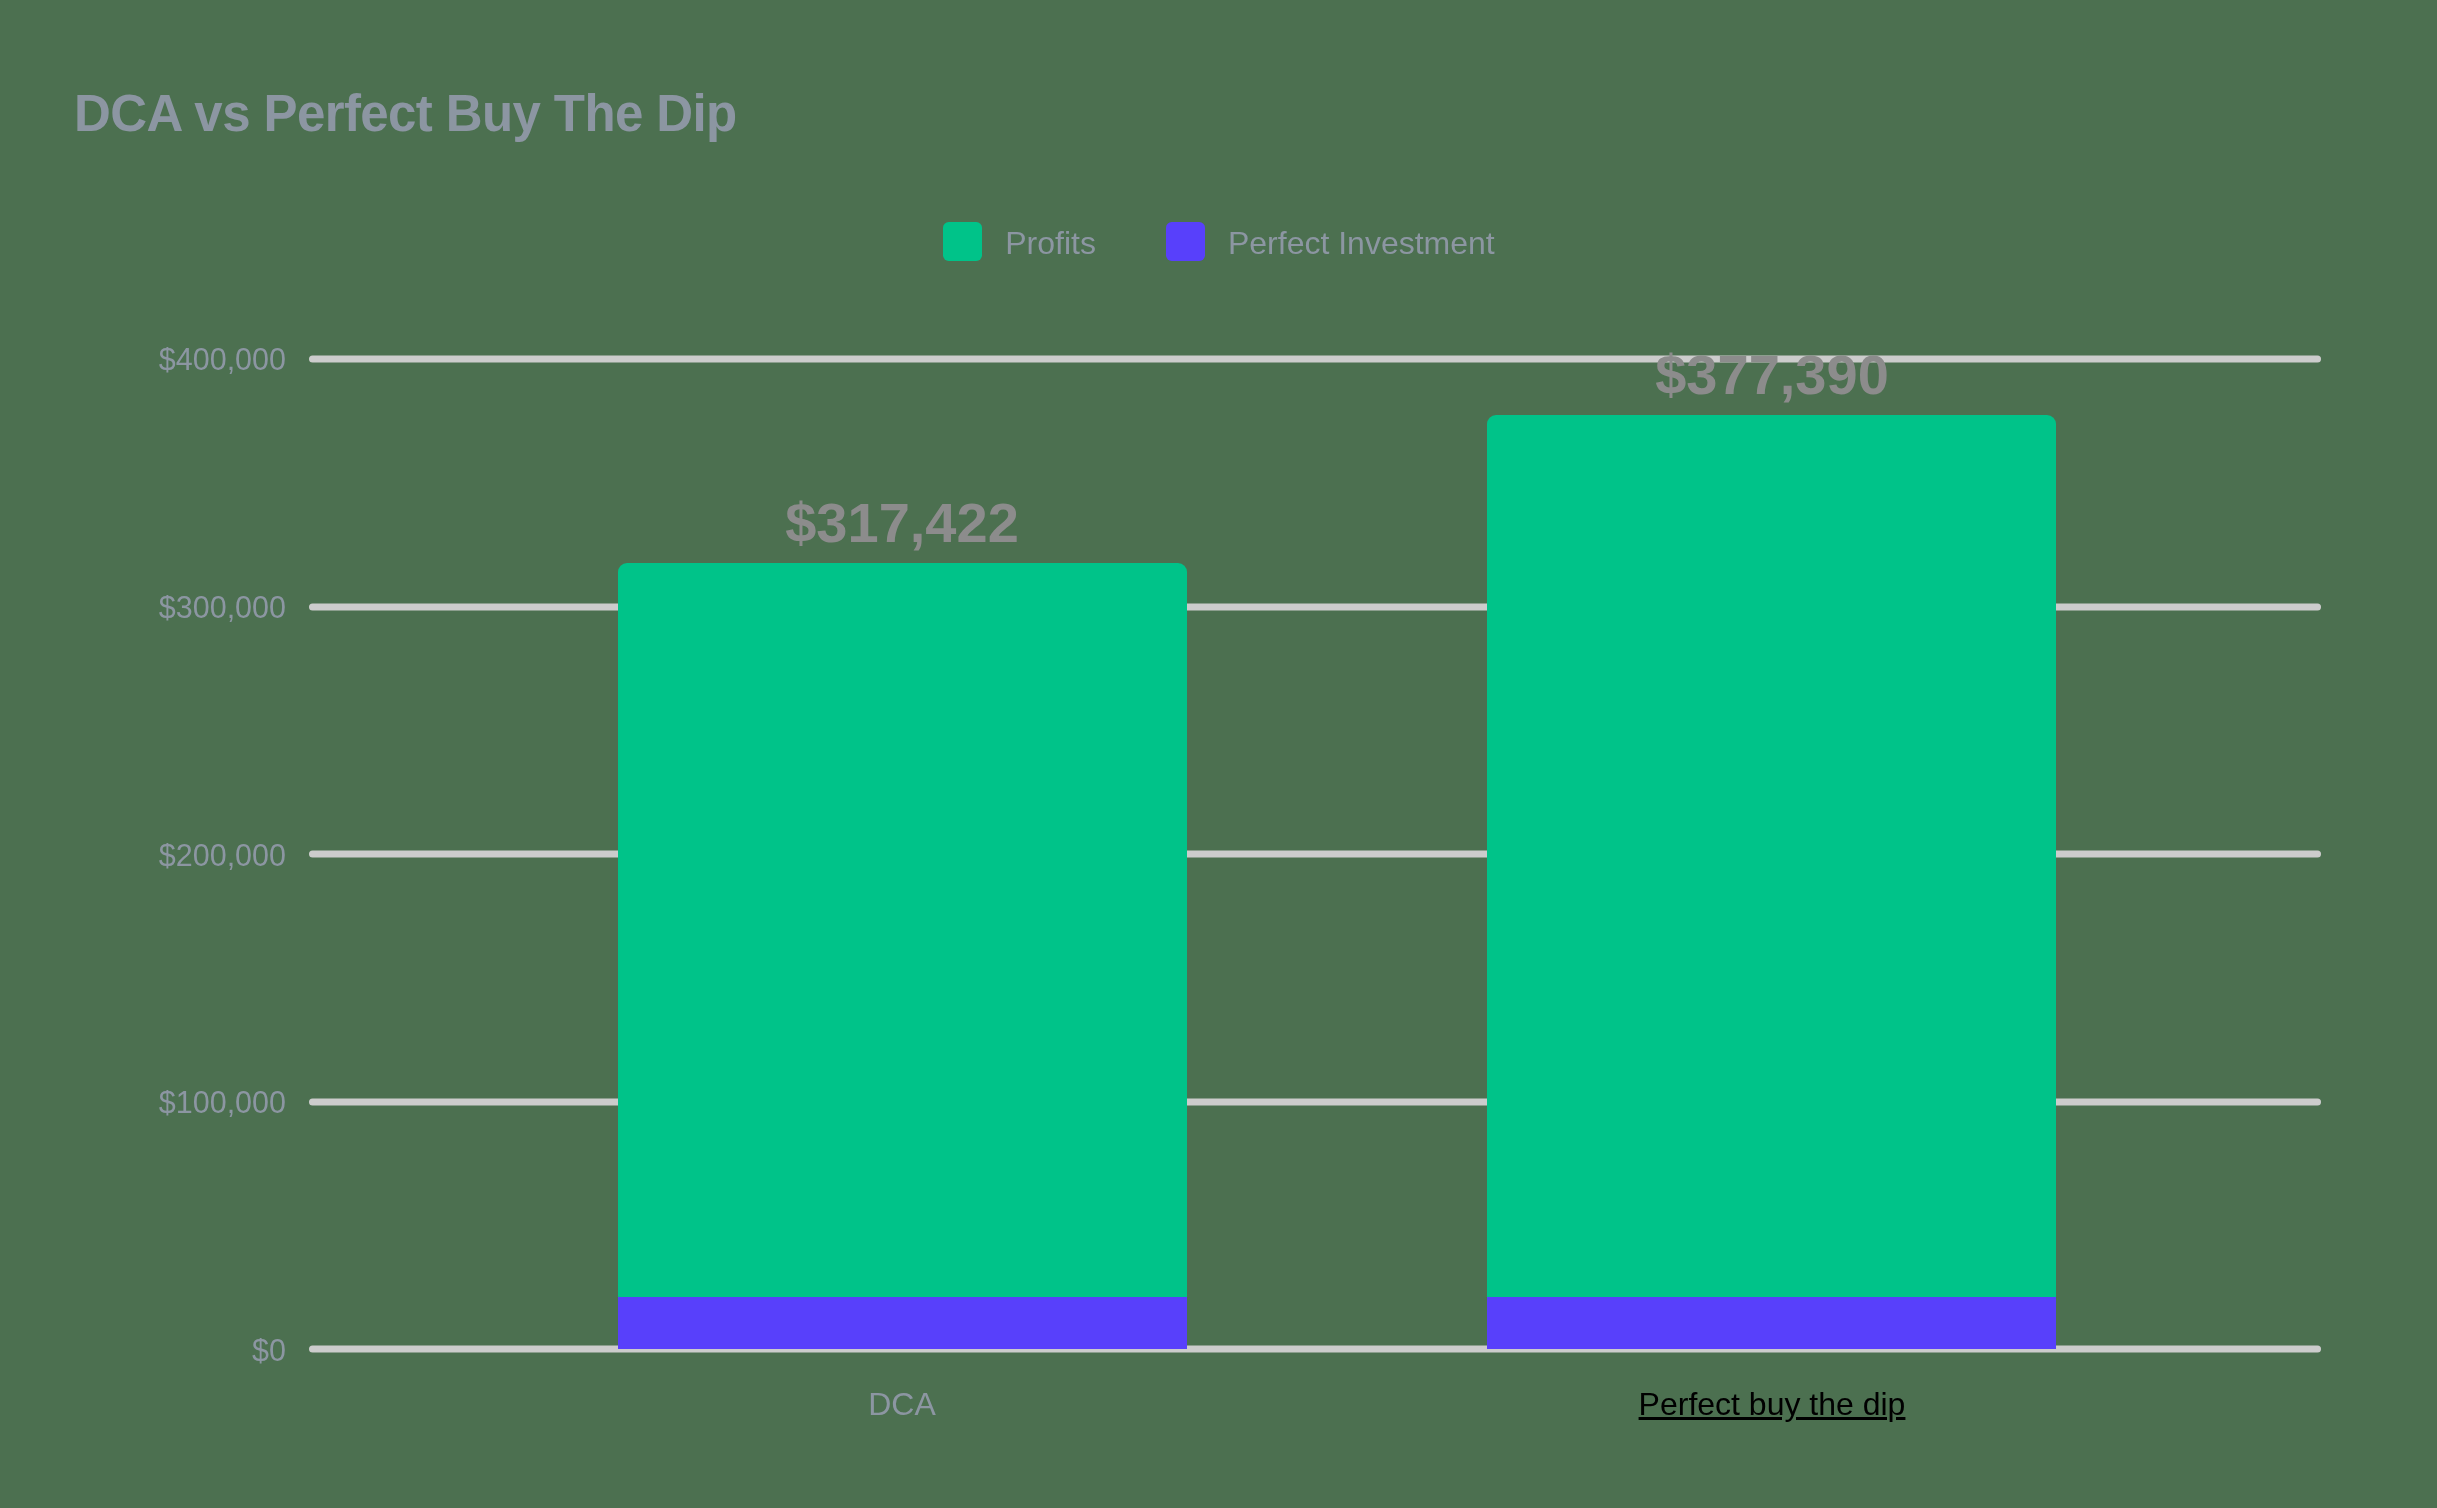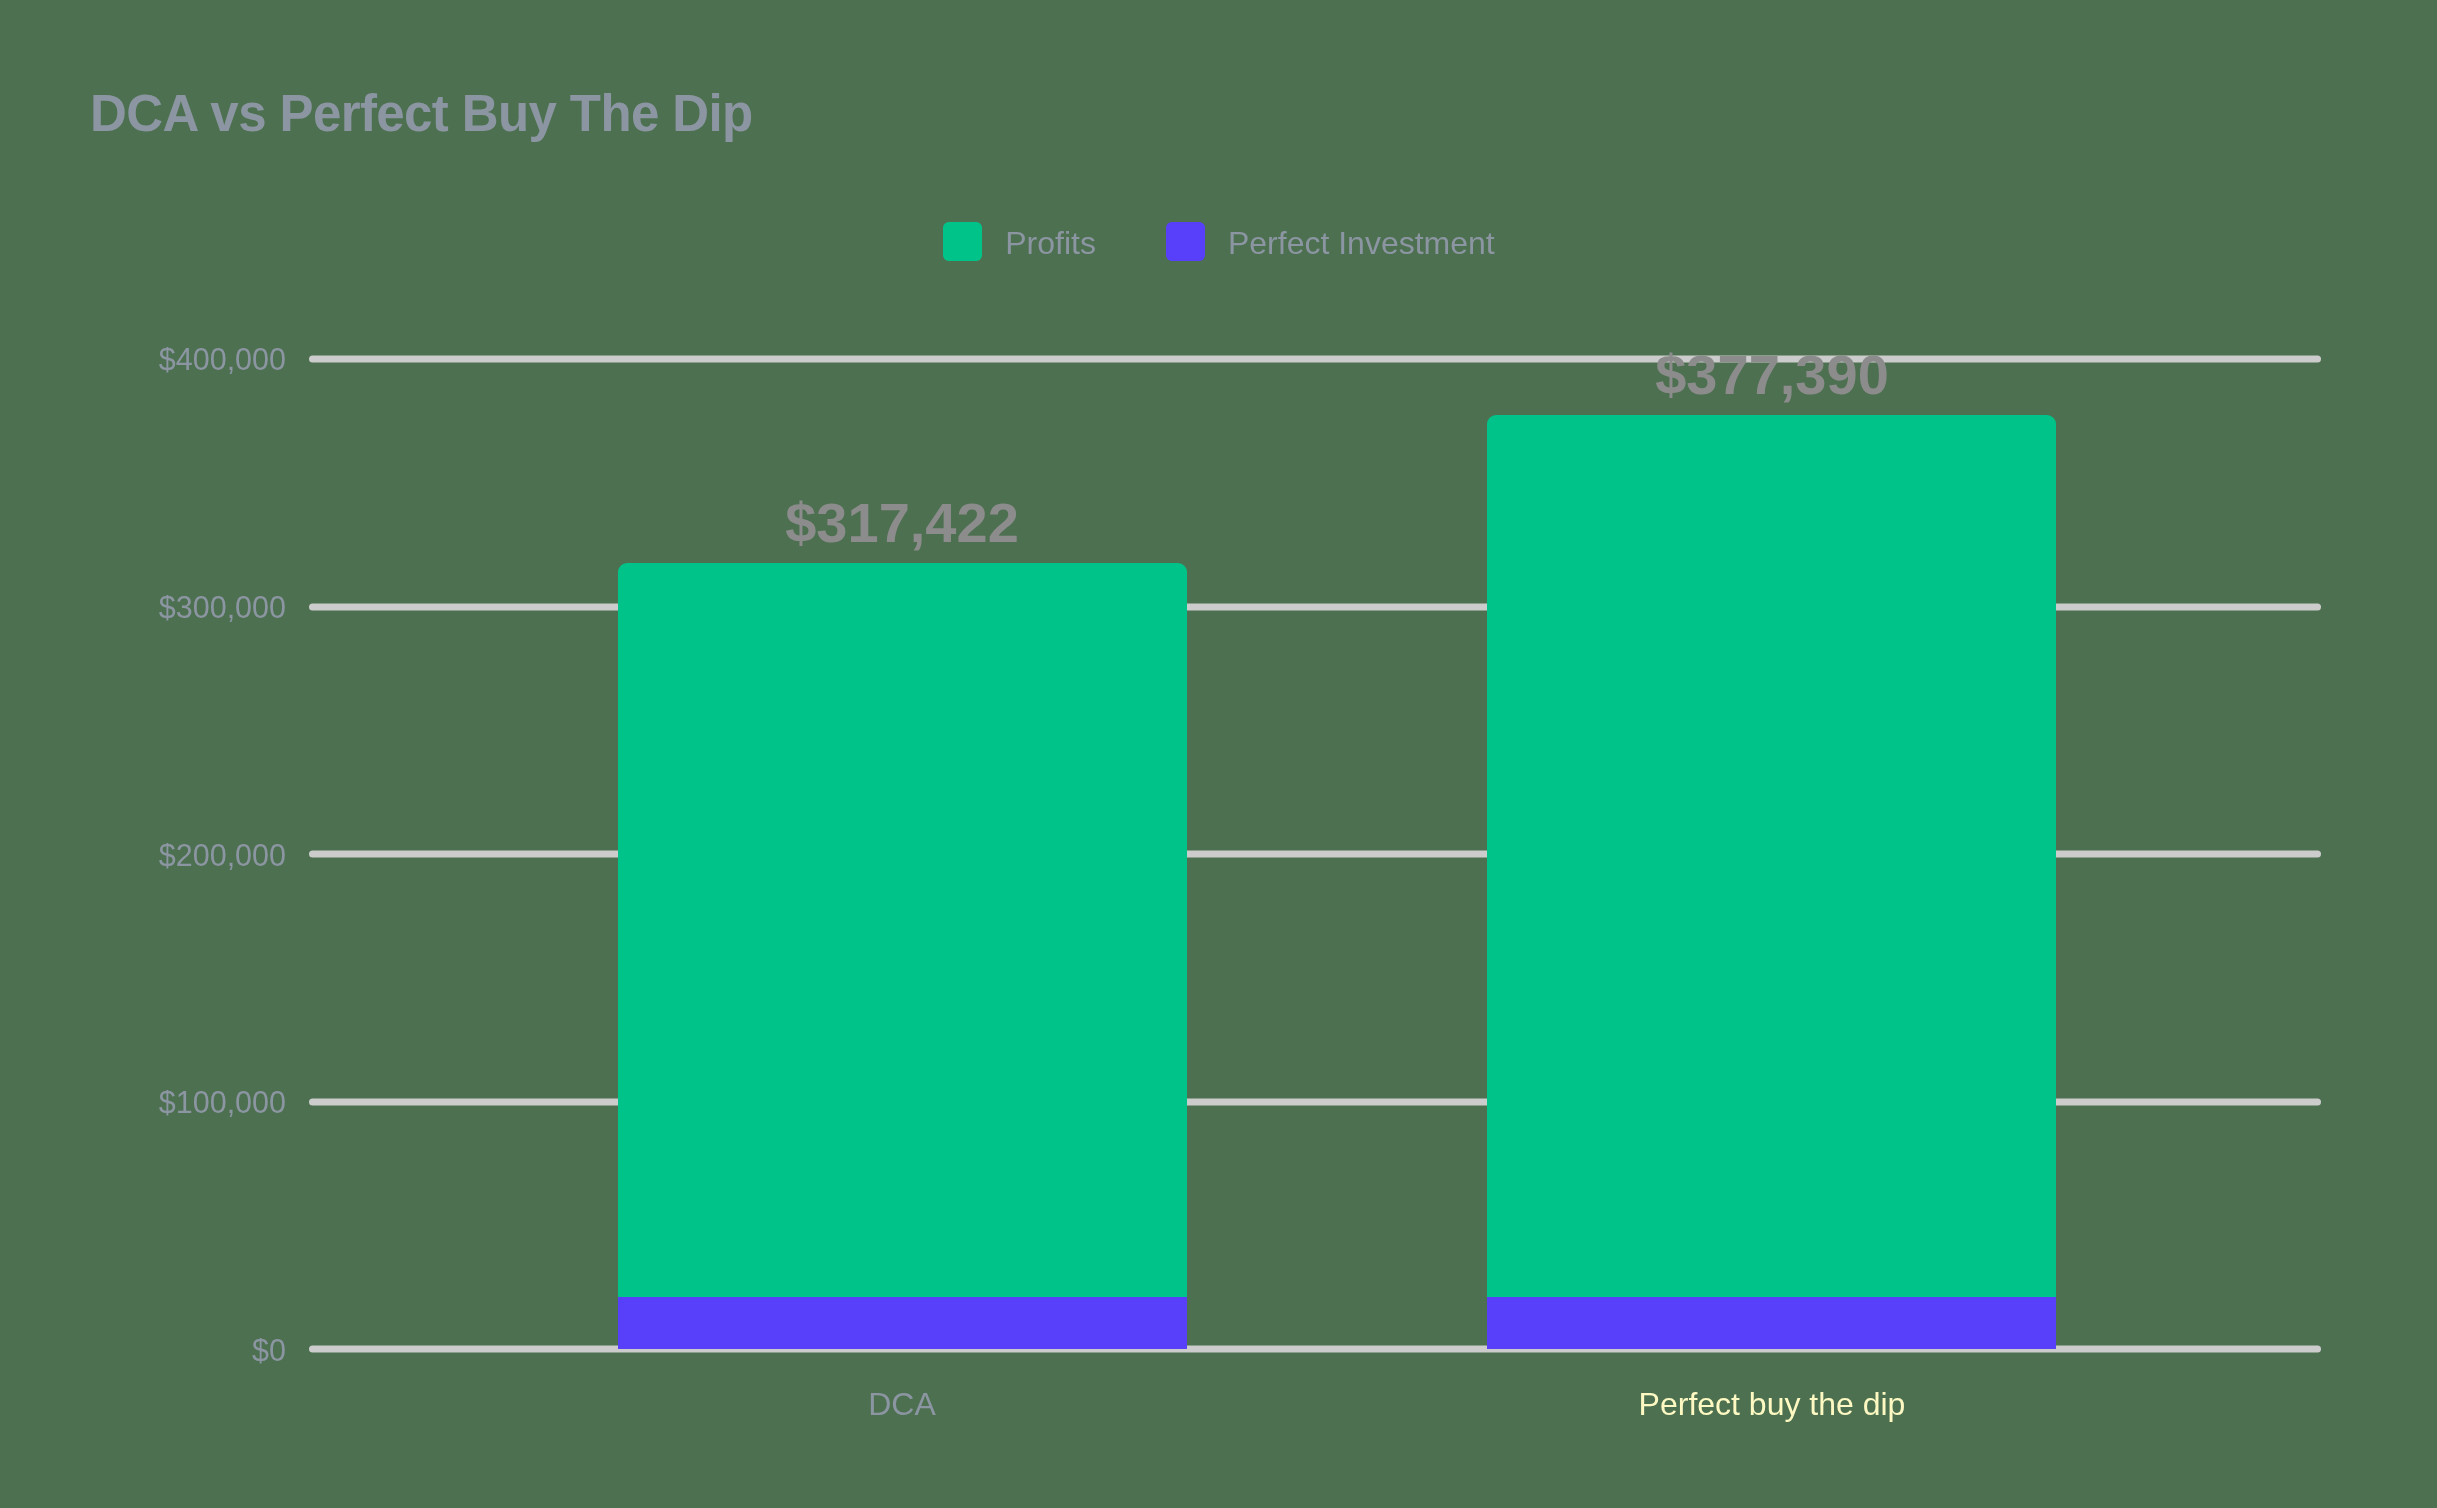--- a/index.html
+++ b/index.html
@@ -18,21 +18,21 @@
   #chart-root {
     position: absolute;
     inset: 0;
     width: 2438px;
     height: 1508px;
   }
 
   
   .chart-title {
     position: absolute;
-    left: 90px;
+    left: 74px;
     top: 88px;
     font-size: 51px;
     font-weight: bold;
     color: #8C96A2;
     letter-spacing: -0.6px;
     white-space: nowrap;
     line-height: 1;
   }
 
   
@@ -181,17 +181,17 @@
       <div class="ytick" style="top: 855px; color: rgb(140, 150, 162);">$200,000</div>
       <div class="ytick" style="top: 1102px; color: rgb(140, 150, 162);">$100,000</div>
       <div class="ytick" style="top: 1350px; color: rgb(140, 150, 162);">$0</div>
     </div>
   <div id="valuelabels">
       <div class="value-label" style="left: 902px; top: 495px; color: rgb(140, 140, 140);">$317,422</div>
       <div class="value-label" style="left: 1772px; top: 347px; color: rgb(140, 140, 140);">$377,390</div>
     </div>
   <div id="xticks">
       <div class="xtick" style="left: 902px; color: rgb(140, 150, 162);">DCA</div>
-      <div class="xtick" style="left: 1772px; color: #fef9c3;">Perfect buy the dip</div>
+      <div class="xtick" style="left: 1772px; color: #000000; text-decoration: underline;">Perfect buy the dip</div>
     </div>
 
 </div>
 
 
 </body></html>

